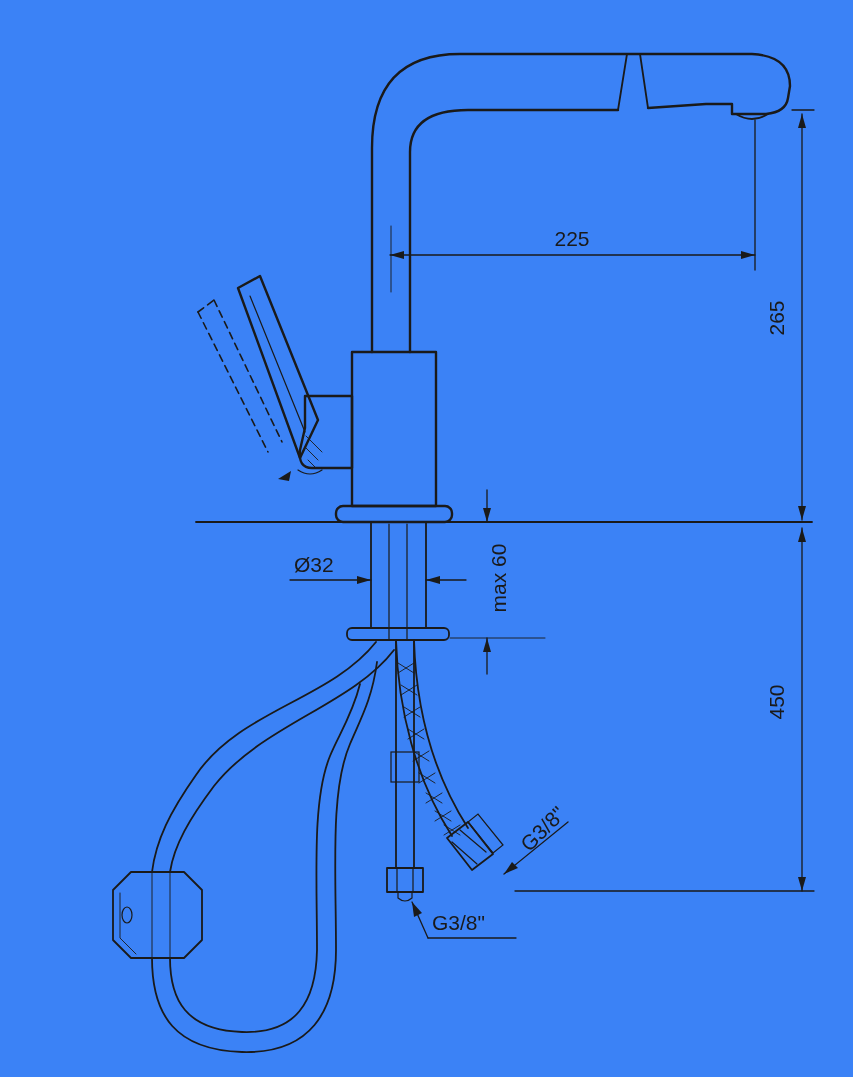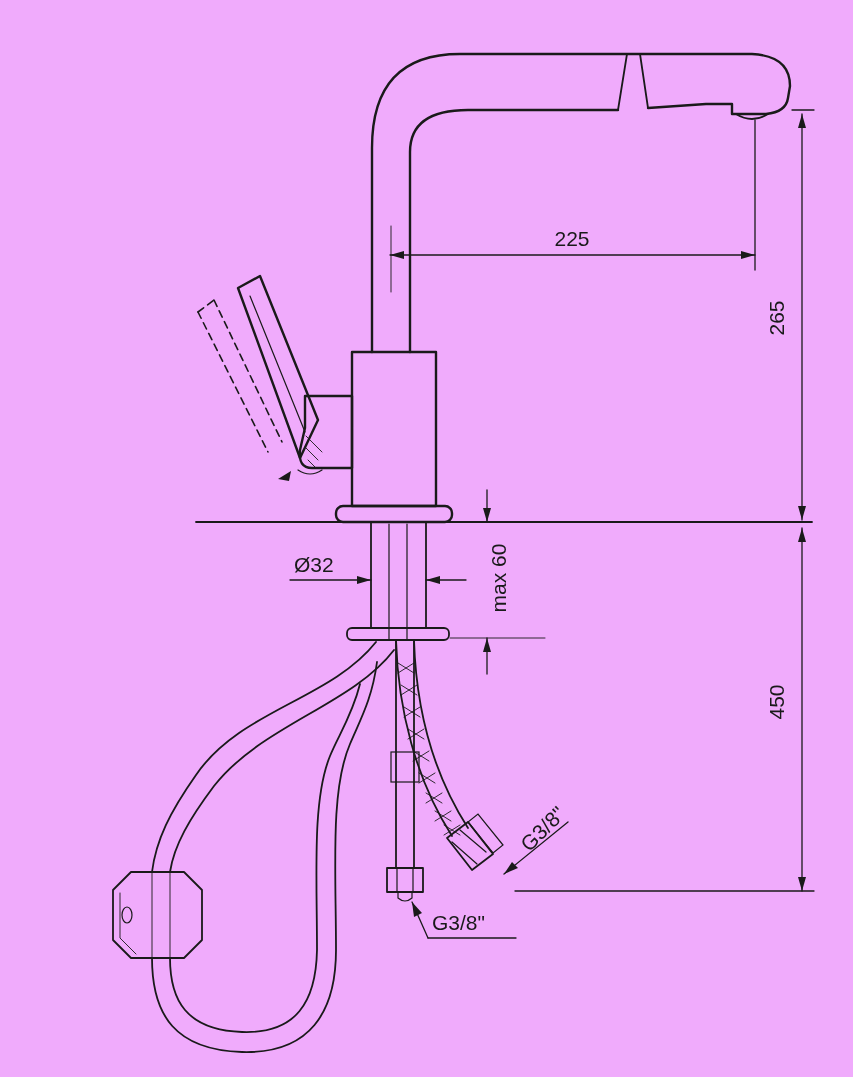--- a/index.html
+++ b/index.html
@@ -1,16 +1,16 @@
 <!DOCTYPE html>
 <html><head>
 <meta charset="utf-8">
 <style>
   html,body{margin:0;padding:0;background:#ffffff;}
-  .canvas{position:relative;width:853px;height:1077px;background:#f0abfc;overflow:hidden;}
+  .canvas{position:relative;width:853px;height:1077px;background:#3b82f6;overflow:hidden;}
   svg{position:absolute;left:0;top:0;}
   .outline{fill:none;stroke:#1a1a1a;stroke-width:2.4;stroke-linecap:round;stroke-linejoin:round;}
   .outline-med{fill:none;stroke:#1a1a1a;stroke-width:1.8;stroke-linecap:round;stroke-linejoin:round;}
   .thin{fill:none;stroke:#1a1a1a;stroke-width:1.2;stroke-linecap:round;}
   .hair{fill:none;stroke:#1a1a1a;stroke-width:0.9;stroke-linecap:round;}
   .dimline{fill:none;stroke:#1a1a1a;stroke-width:1.3;stroke-linecap:round;}
   .dashed{fill:none;stroke:#1a1a1a;stroke-width:1.6;stroke-dasharray:7 5;stroke-linecap:round;}
   .arrow{fill:#1a1a1a;stroke:none;}
   .dim-text{font:21px "Liberation Sans", sans-serif;fill:#1a1a1a;}
 </style>

